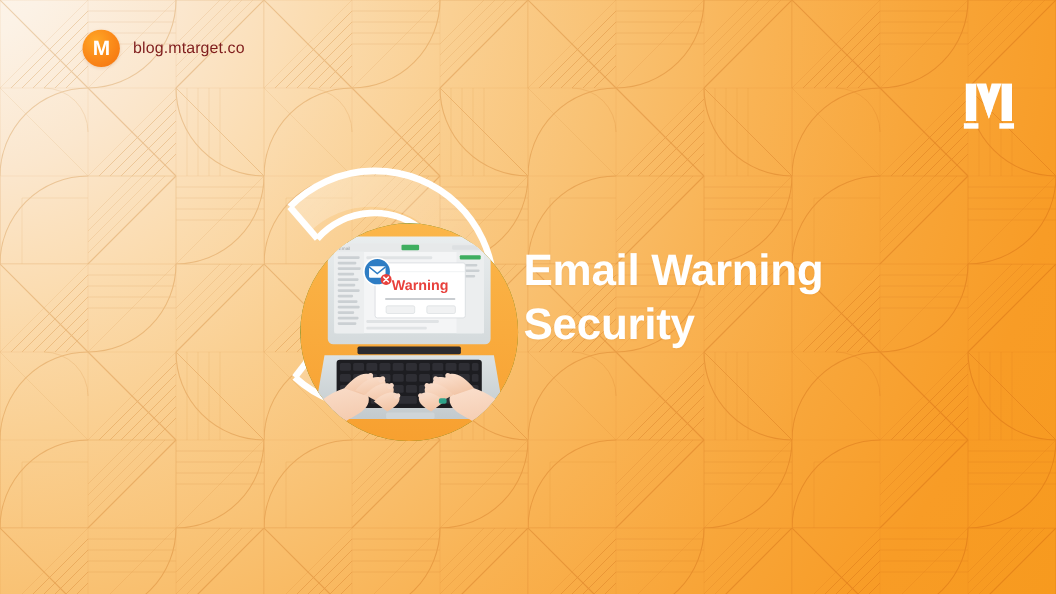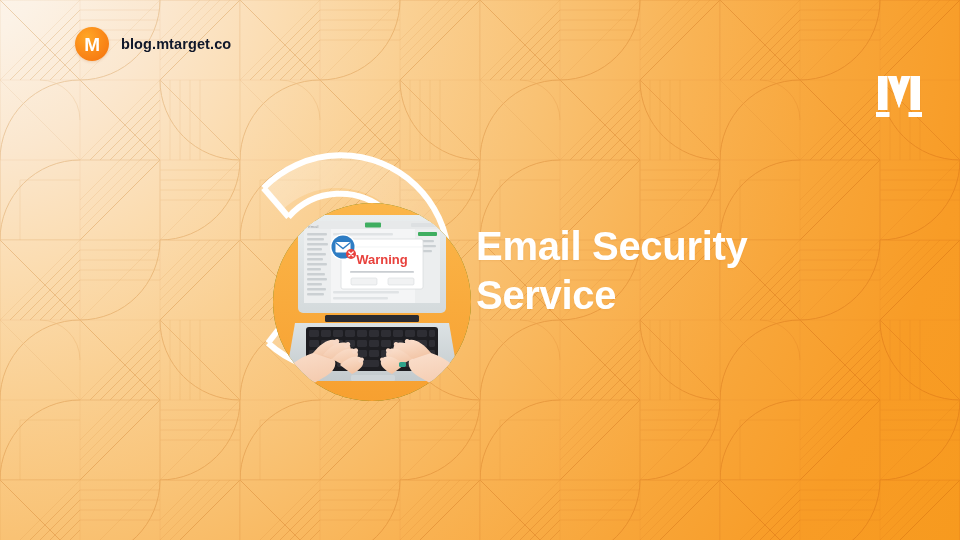--- a/index.html
+++ b/index.html
@@ -53,21 +53,21 @@
     display:flex; align-items:center; justify-content:center;
     box-shadow:0 1px 3px rgba(160,70,0,0.18);
     flex:0 0 auto;
   }
   .brand-badge span {
     color:#fff; font-size:19px; font-weight:700;
     line-height:1; letter-spacing:-0.3px;
     font-family:"Liberation Sans", sans-serif;
   }
   .brand-url {
-    font-size:14.5px; font-weight:700; color:#0f172a;
+    font-size:14.5px; font-weight:400; color:#7f1d1d;
     letter-spacing:0.1px; white-space:nowrap;
   }
 
   
   .logo-mark {
     position:absolute; right:38px; top:72px;
     width:46px; height:48px;
   }
   .logo-mark svg { display:block; width:100%; height:100%; }
 
@@ -395,17 +395,17 @@
             <ellipse cx="110" cy="157" rx="3" ry="2.2" transform="rotate(28 110 157)"></ellipse>
           </g>
 
           <rect x="126" y="159" width="7" height="5" rx="1.6" fill="#2FA38A"></rect>
         </svg>
       </div>
     </div>
   </div>
 
   <div class="title">
-    <span class="t-line">Email Security</span>
-    <span class="t-line">Service</span>
+    <span class="t-line">Email Warning</span>
+    <span class="t-line">Security</span>
   </div>
 
 </div>
 
 </body></html>

